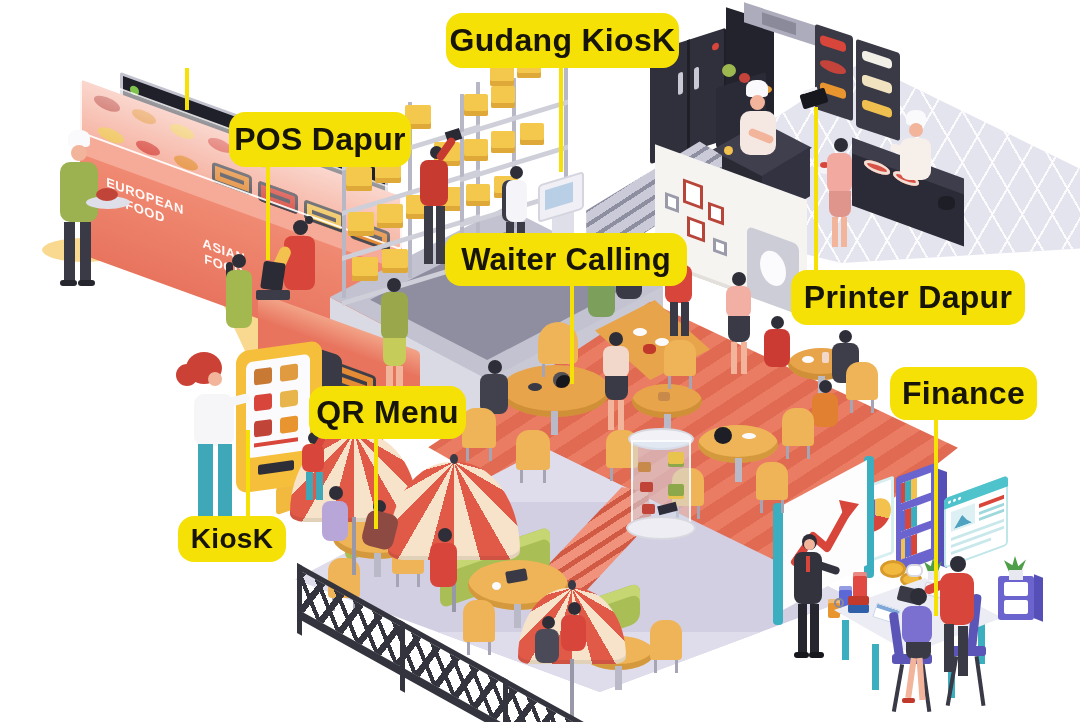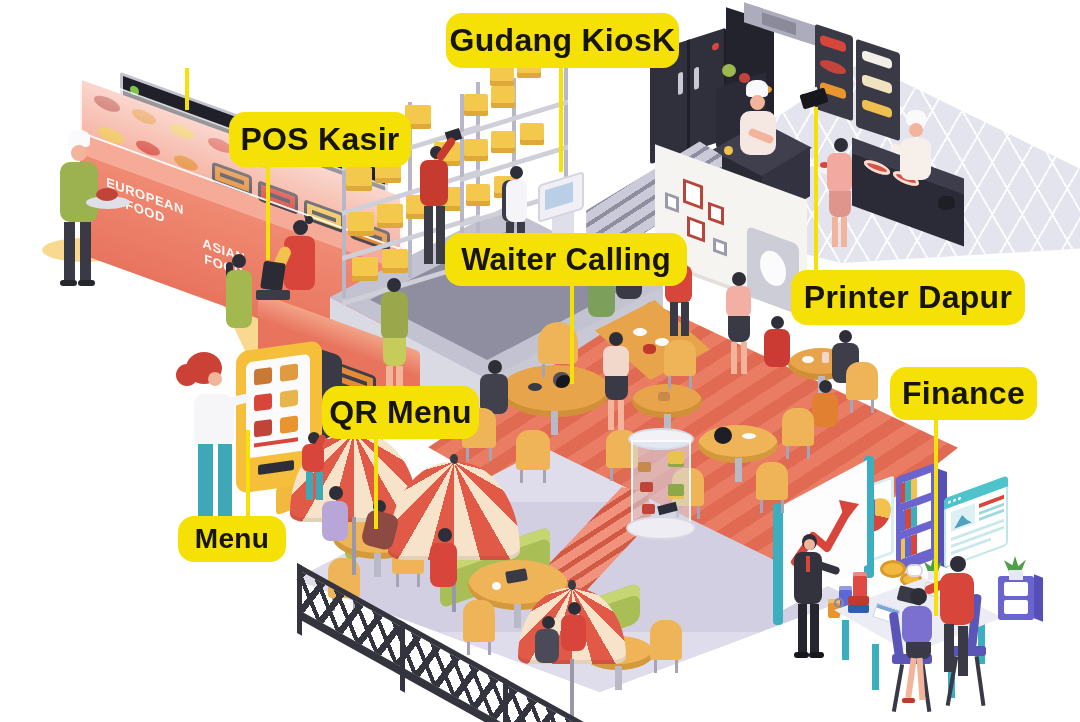--- a/index.html
+++ b/index.html
@@ -16,21 +16,21 @@
 i{display:block;position:absolute}
 .callout{position:absolute;z-index:30;background:var(--callout-bg);color:var(--callout-text);
   font-weight:bold;display:flex;align-items:center;justify-content:center;border-radius:16px;
   font-size:32px;white-space:nowrap;letter-spacing:.3px}
 .c-signage{left:28px;top:16px;width:262px;height:54px;font-size:31px}
 .c-pos{left:229px;top:112px;width:182px;height:55px}
 .c-gudang{left:446px;top:13px;width:233px;height:55px}
 .c-waiter{left:445px;top:233px;width:242px;height:53px;font-size:31px}
 .c-printer{left:791px;top:270px;width:234px;height:55px}
 .c-finance{left:890px;top:367px;width:147px;height:53px}
-.c-qr{left:322px;top:386px;width:157px;height:53px}
+.c-qr{left:309px;top:386px;width:157px;height:53px}
 .c-kiosk{left:178px;top:516px;width:108px;height:46px;font-size:28px}
 .line{position:absolute;width:4px;background:var(--connector);z-index:26}
 .l-signage{left:185px;top:68px;height:42px}
 .l-pos{left:266px;top:165px;height:95px}
 .l-gudang{left:559px;top:66px;height:106px}
 .l-waiter{left:570px;top:284px;height:100px}
 .l-printer{left:814px;top:107px;height:165px}
 .l-finance{left:934px;top:418px;height:198px}
 .l-qr{left:374px;top:437px;height:92px}
 .l-kiosk{left:246px;top:430px;height:88px}
@@ -589,21 +589,21 @@
 
   <div class="line l-signage"></div>
   <div class="line l-pos"></div>
   <div class="line l-gudang"></div>
   <div class="line l-waiter"></div>
   <div class="line l-printer"></div>
   <div class="line l-finance"></div>
   <div class="line l-qr"></div>
   <div class="line l-kiosk"></div>
 
-  <div class="callout c-pos">POS Kasir</div>
+  <div class="callout c-pos">POS Dapur</div>
   <div class="callout c-gudang">Gudang KiosK</div>
   <div class="callout c-waiter">Waiter Calling</div>
   <div class="callout c-printer">Printer Dapur</div>
   <div class="callout c-finance">Finance</div>
   <div class="callout c-qr">QR Menu</div>
-  <div class="callout c-kiosk">Menu</div>
+  <div class="callout c-kiosk">KiosK</div>
 
 </div>
 
 </body></html>

